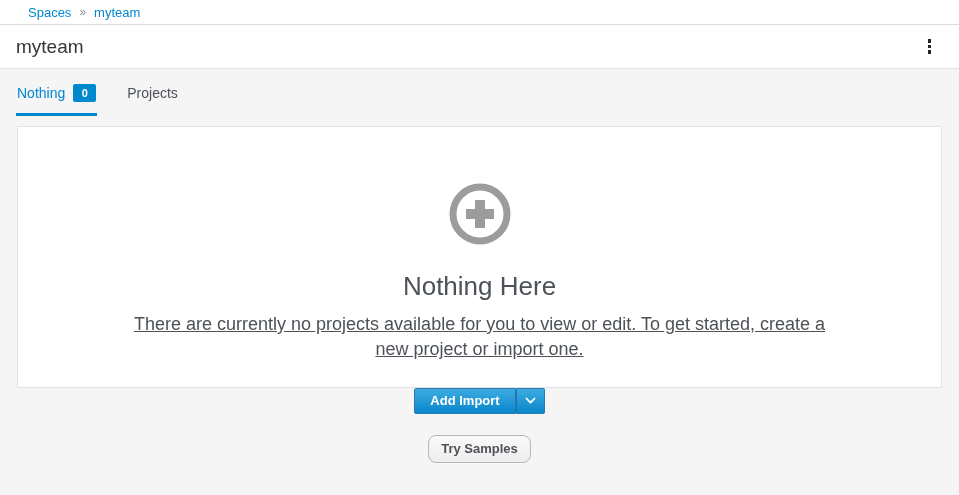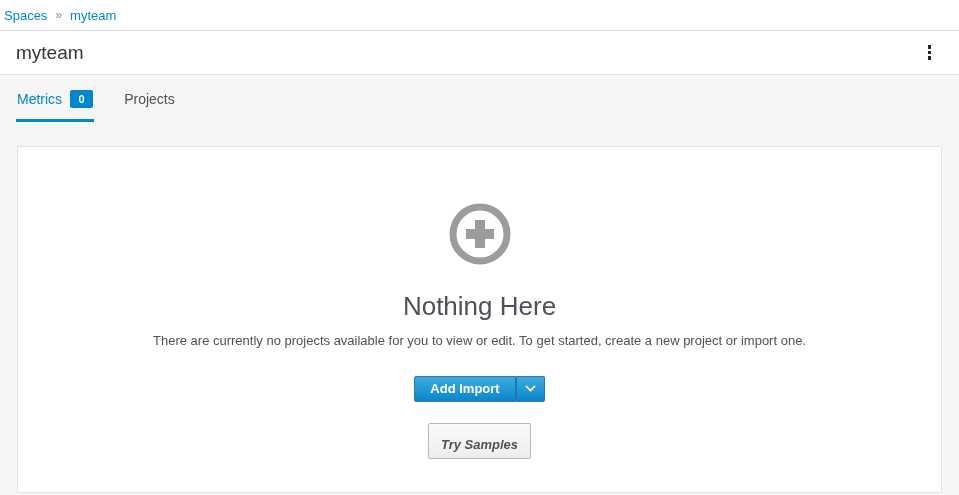--- a/index.html
+++ b/index.html
@@ -8,24 +8,24 @@
     width: 959px; height: 495px;
     background: #f5f5f5;
     font-family: "Liberation Sans", "DejaVu Sans", sans-serif;
     color: #4d5258;
     overflow: hidden;
   }
 
   
   .breadcrumb-bar {
     background: #ffffff;
-    height: 31px;
+    height: 25px;
     border-bottom: 1px solid #dcdcdc;
     display: flex; align-items: center;
-    padding: 0 4px;
+    padding: 0 28px;
     font-size: 13px;
   }
   .crumb { color: #0088ce; cursor: pointer; text-decoration: none; }
   .crumb-sep { color: #8b8d8f; margin: 0 8px; font-size: 12px; }
 
   
   .title-bar {
     background: #ffffff;
     height: 44px;
     border-bottom: 1px solid #e2e2e2;
@@ -59,36 +59,36 @@
     min-width: 23px; text-align: center;
     padding: 4px 6px 3px 6px;
     font-size: 11px; font-weight: 700; line-height: 1;
     color: #ffffff; background: #8b8d8f;
     border-radius: 2px;
   }
   .badge.blue { background: #0088ce; }
 
   
   .panel {
-    margin: 24px 17px 0 17px;
-    width: 925px; height: 347px;
+    margin: 10px 17px 0 17px;
+    width: 925px; height: 262px;
     background: #ffffff;
     border: 1px solid #e3e3e3;
     text-align: center;
   }
   .empty-state { padding-top: 56px; }
   .add-circle { display: inline-block; }
   .empty-title {
     margin: 22px 0 0 0;
     font-size: 26px; font-weight: 300; color: #4d5258;
   }
   .empty-desc {
     margin: 10px auto 0 auto;
-    font-size: 13px; color: #4d5258;
-    max-width: 720px; line-height: 1.4;
+    font-size: 18px; color: #4d5258;
+    max-width: 720px; line-height: 1.4; text-decoration: underline;
   }
 
   
   .primary-row { margin-top: 26px; }
   .btn { font-family: inherit; font-size: 13px; font-weight: 600; cursor: pointer; }
   .split-group { display: inline-flex; }
   .btn-primary {
     color: #ffffff;
     background: linear-gradient(to bottom, #3dabe0 0%, #0a86cb 100%);
     border: 1px solid #2a7aaf;
@@ -103,23 +103,22 @@
     border-radius: 0 2px 2px 0;
     width: 29px;
     display: inline-flex; align-items: center; justify-content: center;
     padding: 4px 0 5px 0;
   }
   .secondary-row { margin-top: 21px; display: flex; justify-content: center; gap: 8px; }
   .btn-default {
     color: #4d5258;
     background: linear-gradient(to bottom, #fafafa 0%, #ededed 100%);
     border: 1px solid #b7b7b7;
-    border-radius: 2px;
-    padding: 13px 12px 6px 12px;
-    font-style: italic;
+    border-radius: 8px;
+    padding: 5px 12px 6px 12px;
   }
 </style>
 </head>
 <body>
 
 <div class="breadcrumb-bar">
   <a class="crumb">Spaces</a>
   <span class="crumb-sep">»</span>
   <a class="crumb">myteam</a>
 </div>
@@ -128,21 +127,21 @@
   <div class="page-title">myteam</div>
   <button class="kebab-btn">
     <span class="dot"></span>
     <span class="dot"></span>
     <span class="dot"></span>
   </button>
 </div>
 
 <div class="tabs-row">
   <div class="tab active">
-    <span>Metrics</span>
+    <span>Nothing</span>
     <span class="badge blue">0</span>
   </div>
   <div class="tab">
     <span>Projects</span>
   </div>
 </div>
 
 <div class="panel">
   <div class="empty-state">
     <span class="add-circle">

